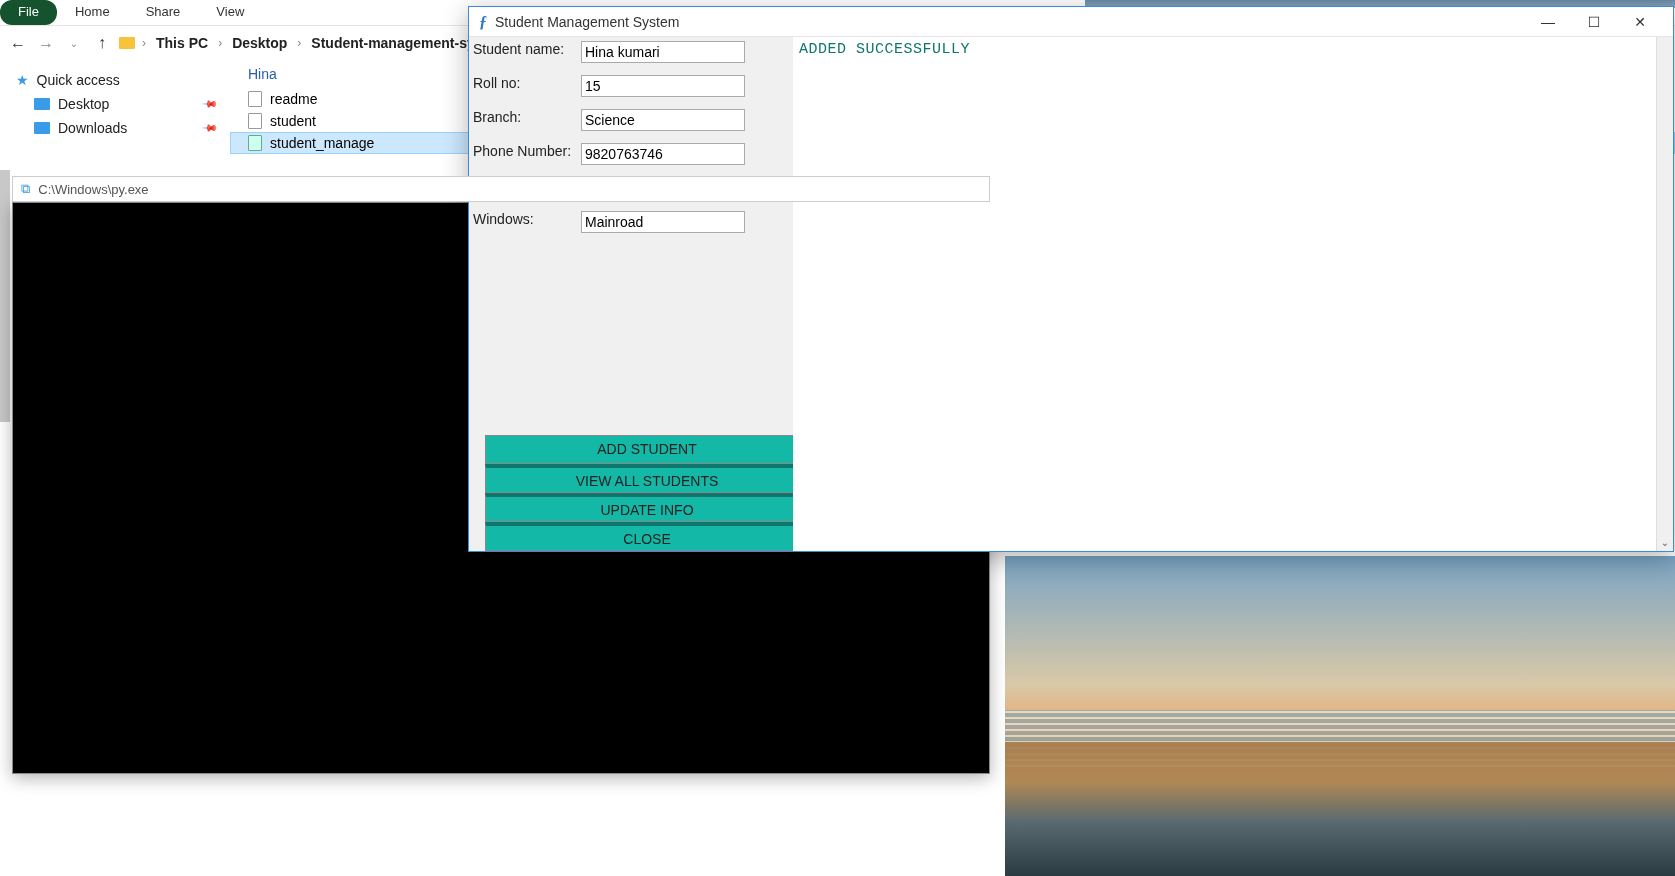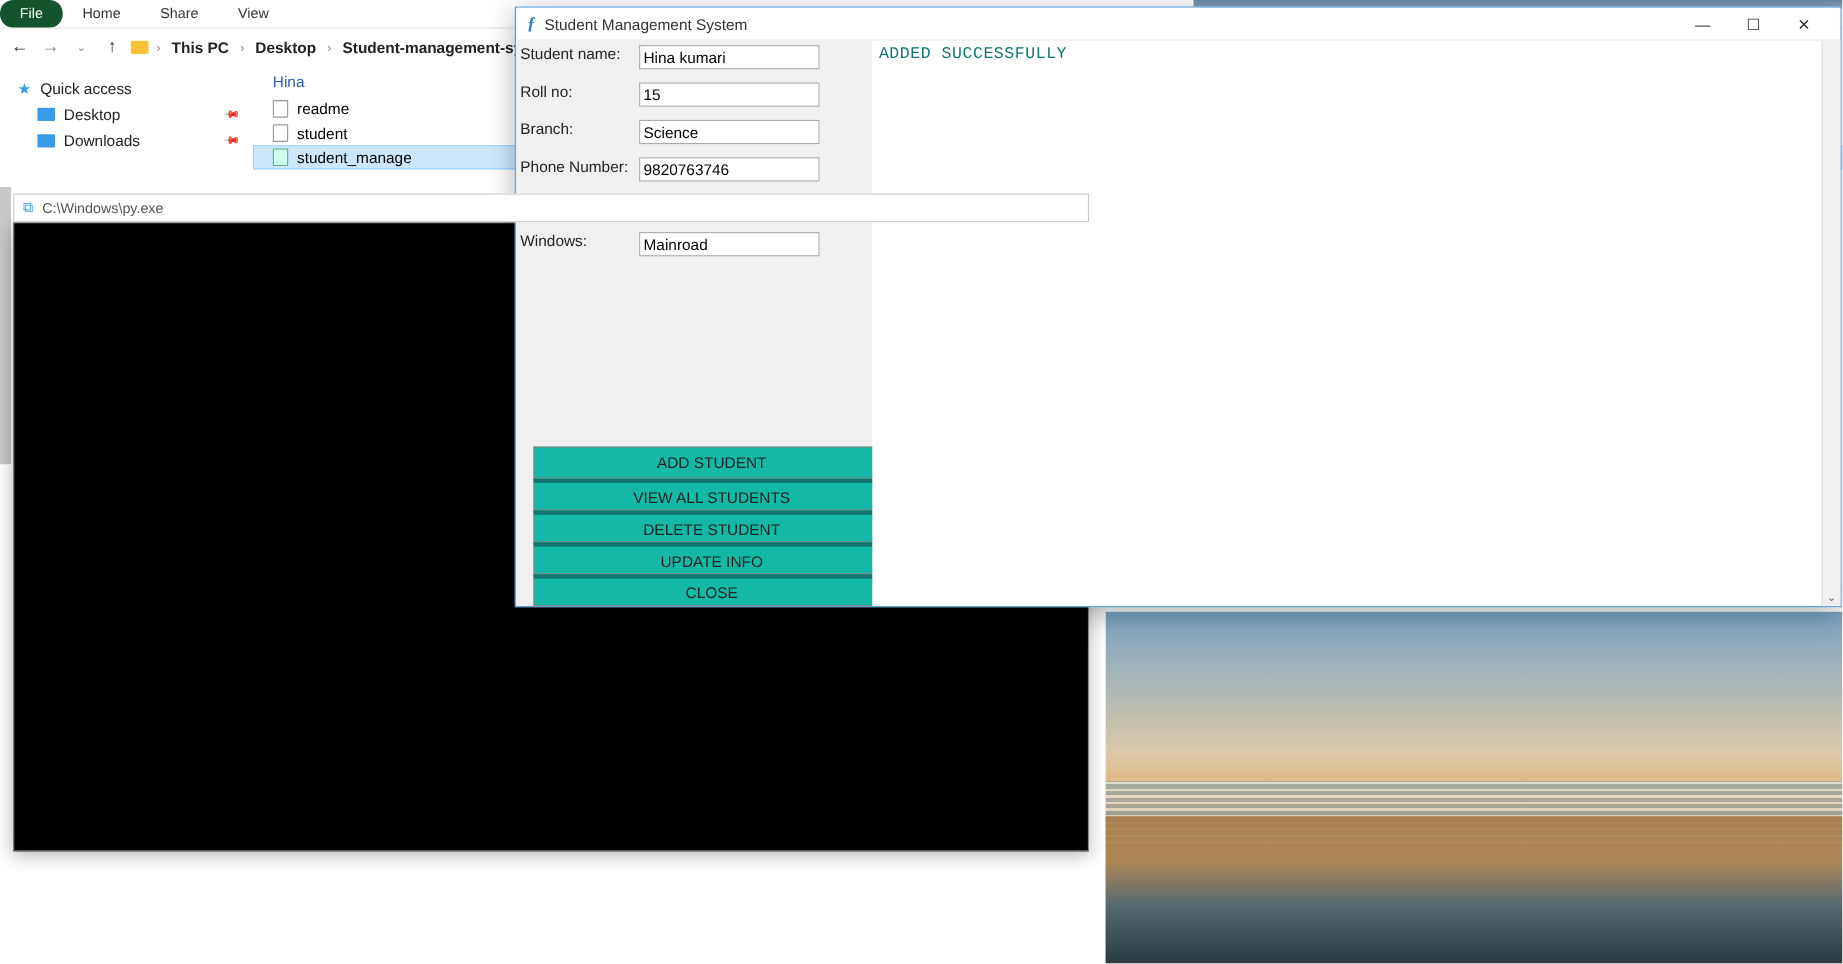--- a/index.html
+++ b/index.html
@@ -182,21 +182,20 @@
           <input class="finput" value="Haris kumar" style="">
         </div>
         <div class="frow">
           <div class="flabel">Windows:</div>
           <input class="finput" value="Mainroad" style="">
         </div>
       </div>
       <div class="btn-stack">
         <div class="tkbtn">ADD STUDENT</div>
         <div class="tkbtn">VIEW ALL STUDENTS</div>
-        <div class="tkbtn">DELETE STUDENT</div>
         <div class="tkbtn">UPDATE INFO</div>
         <div class="tkbtn">CLOSE</div>
       </div>
     </div>
     <div class="output-col">
       <div class="output-text">ADDED SUCCESSFULLY</div>
       <div class="vscroll">
         <div class="vscroll-arrow">⌄</div>
       </div>
     </div>

